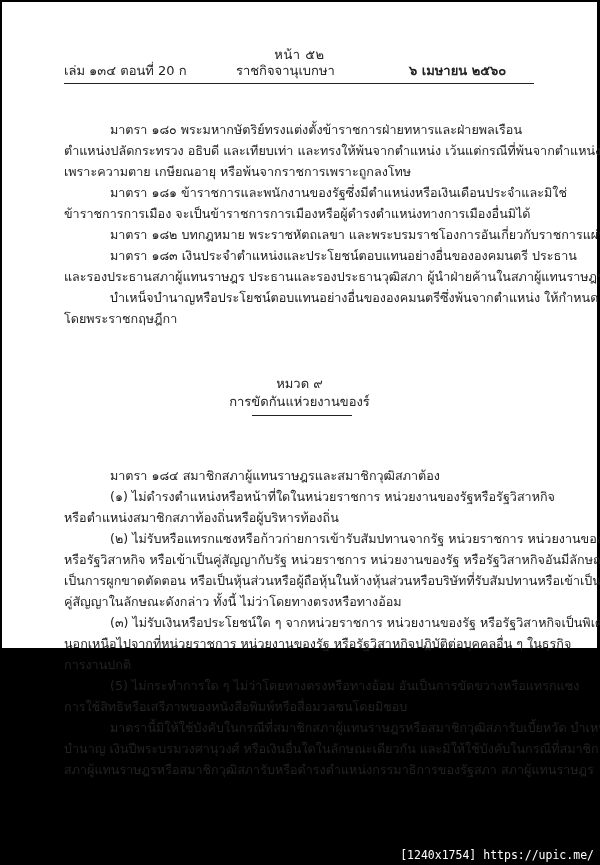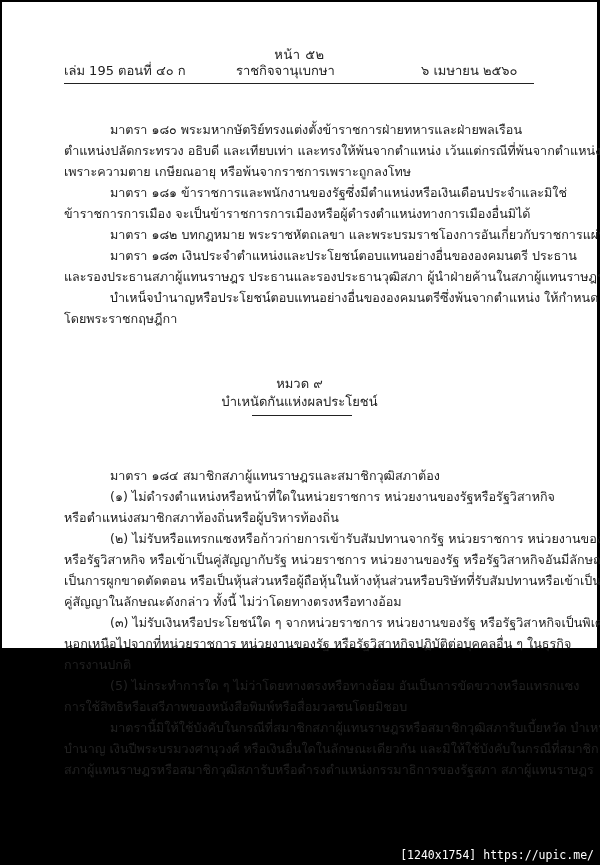--- a/index.html
+++ b/index.html
@@ -17,21 +17,21 @@
     position: absolute; top: 42px; left: 0; width: 100%;
     text-align: center; font-size: 13px; letter-spacing: 0.5px;
   }
   .header-row {
     position: absolute; top: 58px; left: 62px; width: 400px; height: 18px;
     font-size: 13px;
   }
   .header-row span { position: absolute; top: 0; white-space: nowrap; }
   .h-volume { left: 0; }
   .h-gazette { left: 172px; }
-  .h-date { left: 357px; }
+  .h-date { left: 345px; font-weight: bold; }
   .header-rule {
     position: absolute; top: 81px; left: 62px; width: 470px; height: 0;
     border-top: 1.5px solid #222;
   }
   .body-text {
     position: absolute; left: 62px; width: 470px; font-size: 12.6px;
     line-height: 21px;
   }
   .line { white-space: nowrap; height: 21px; overflow: visible; }
   .indent { padding-left: 46px; }
@@ -45,41 +45,41 @@
     position: absolute; right: 6px; bottom: 3px; color: #fff;
     font-family: "DejaVu Sans Mono", monospace; font-size: 11.5px;
   }
 </style>
 </head>
 <body>
 
 <div class="page">
   <div class="header-page">หน้า ๕๒</div>
   <div class="header-row">
-    <span class="h-volume">เล่ม 195 ตอนที่ ๔๐ ก</span>
+    <span class="h-volume">เล่ม ๑๓๔ ตอนที่ 20 ก</span>
     <span class="h-gazette">ราชกิจจานุเบกษา</span>
     <span class="h-date">๖ เมษายน ๒๕๖๐</span>
   </div>
   <div class="header-rule"></div>
 
   <div class="body-text" id="top-block" style="top:117px;">
       <div class="line indent">มาตรา ๑๘๐ พระมหากษัตริย์ทรงแต่งตั้งข้าราชการฝ่ายทหารและฝ่ายพลเรือน</div>
       <div class="line">ตำแหน่งปลัดกระทรวง อธิบดี และเทียบเท่า และทรงให้พ้นจากตำแหน่ง เว้นแต่กรณีที่พ้นจากตำแหน่ง</div>
       <div class="line">เพราะความตาย เกษียณอายุ หรือพ้นจากราชการเพราะถูกลงโทษ</div>
       <div class="line indent">มาตรา ๑๘๑ ข้าราชการและพนักงานของรัฐซึ่งมีตำแหน่งหรือเงินเดือนประจำและมิใช่</div>
       <div class="line">ข้าราชการการเมือง จะเป็นข้าราชการการเมืองหรือผู้ดำรงตำแหน่งทางการเมืองอื่นมิได้</div>
       <div class="line indent">มาตรา ๑๘๒ บทกฎหมาย พระราชหัตถเลขา และพระบรมราชโองการอันเกี่ยวกับราชการแผ่นดิน</div>
       <div class="line indent">มาตรา ๑๘๓ เงินประจำตำแหน่งและประโยชน์ตอบแทนอย่างอื่นขององคมนตรี ประธาน</div>
       <div class="line">และรองประธานสภาผู้แทนราษฎร ประธานและรองประธานวุฒิสภา ผู้นำฝ่ายค้านในสภาผู้แทนราษฎร</div>
       <div class="line indent">บำเหน็จบำนาญหรือประโยชน์ตอบแทนอย่างอื่นขององคมนตรีซึ่งพ้นจากตำแหน่ง ให้กำหนด</div>
       <div class="line">โดยพระราชกฤษฎีกา</div>
     </div>
 
   <div class="chapter" style="top:371px;">หมวด ๙</div>
-  <div class="chapter" style="top:389px;">บำเหนัดกันแห่งผลประโยชน์</div>
+  <div class="chapter" style="top:389px;">การขัดกันแห่วยงานของร์</div>
   <div class="chapter-rule"></div>
 
   <div class="body-text" id="bottom-block" style="top:431px;margin-top:32px;">
       <div class="line indent">มาตรา ๑๘๔ สมาชิกสภาผู้แทนราษฎรและสมาชิกวุฒิสภาต้อง</div>
       <div class="line indent">(๑) ไม่ดำรงตำแหน่งหรือหน้าที่ใดในหน่วยราชการ หน่วยงานของรัฐหรือรัฐวิสาหกิจ</div>
       <div class="line">หรือตำแหน่งสมาชิกสภาท้องถิ่นหรือผู้บริหารท้องถิ่น</div>
       <div class="line indent">(๒) ไม่รับหรือแทรกแซงหรือก้าวก่ายการเข้ารับสัมปทานจากรัฐ หน่วยราชการ หน่วยงานของรัฐ</div>
       <div class="line">หรือรัฐวิสาหกิจ หรือเข้าเป็นคู่สัญญากับรัฐ หน่วยราชการ หน่วยงานของรัฐ หรือรัฐวิสาหกิจอันมีลักษณะ</div>
       <div class="line">เป็นการผูกขาดตัดตอน หรือเป็นหุ้นส่วนหรือผู้ถือหุ้นในห้างหุ้นส่วนหรือบริษัทที่รับสัมปทานหรือเข้าเป็น</div>
       <div class="line">คู่สัญญาในลักษณะดังกล่าว ทั้งนี้ ไม่ว่าโดยทางตรงหรือทางอ้อม</div>

